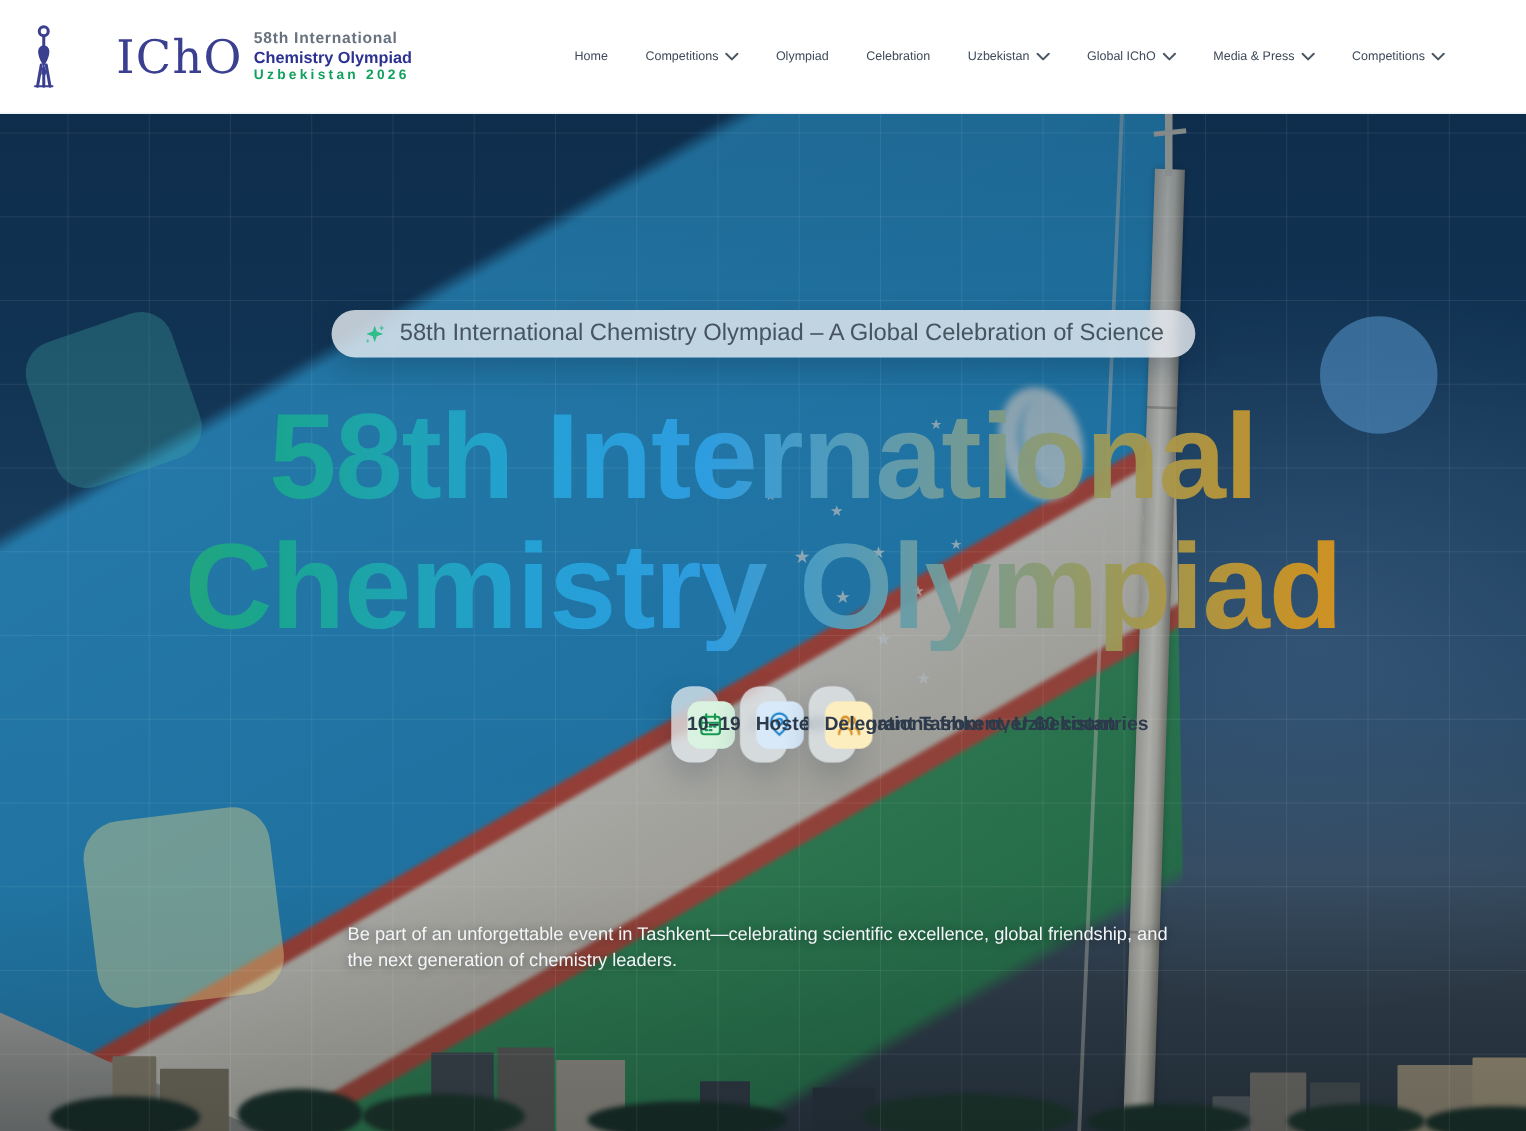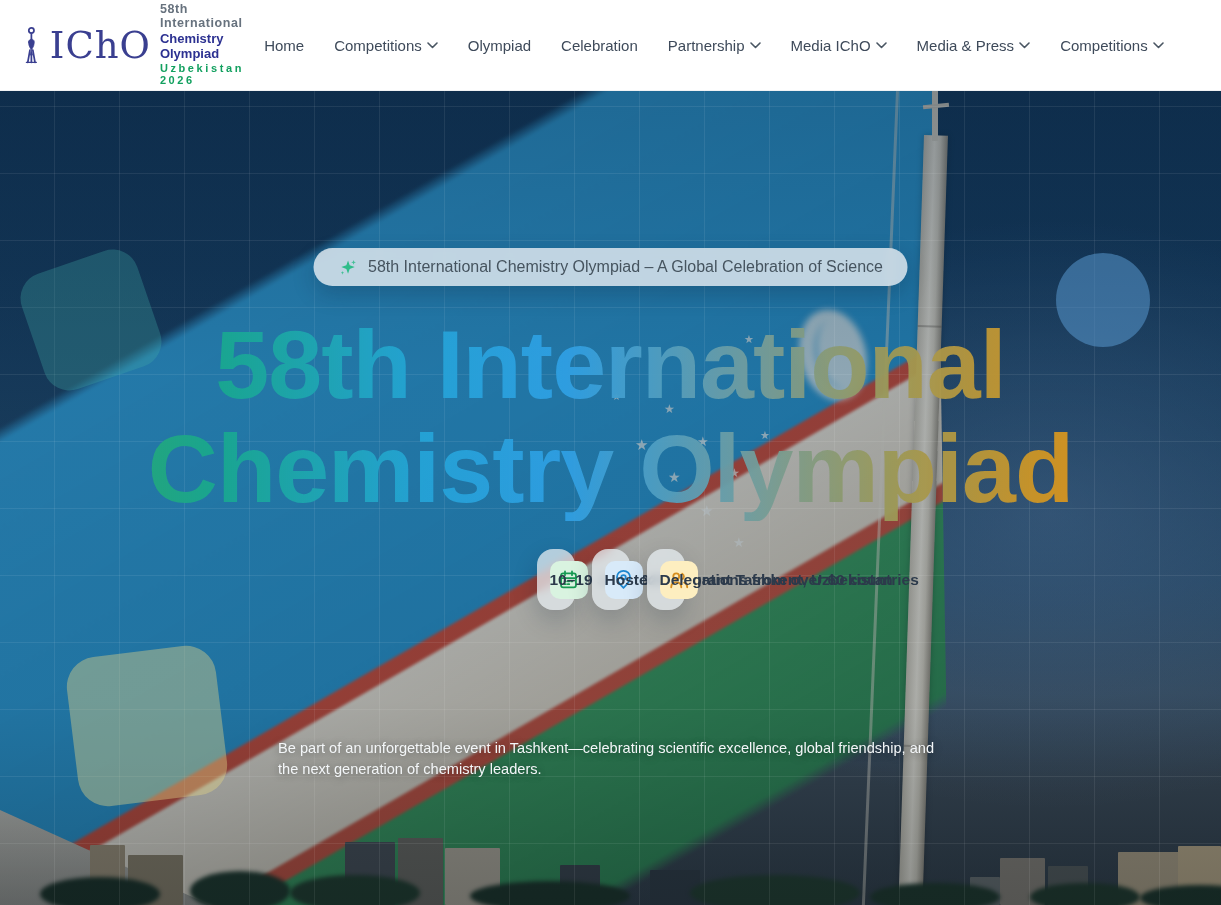--- a/index.html
+++ b/index.html
@@ -8,31 +8,31 @@
   
   .site-header{
     position:relative; z-index:50; height:91px; background:#ffffff;
     display:flex; align-items:center; justify-content:space-between;
     padding:0 22px 0 22px; border-bottom:1px solid #f0f2f4;
   }
   .logo-wrap{ display:flex; align-items:center; gap:9px; cursor:pointer; }
   .logo-icho{ display:flex; align-items:flex-end; }
   .logo-icho .icho-text{
     font-family:"DejaVu Serif", serif; font-size:37px; line-height:1;
-    color:#3a3f90; letter-spacing:1px; font-weight:500;
+    color:#3a3f90; letter-spacing:1px; font-weight:500;margin-left:36px;
   }
   .logo-tag{ display:flex; flex-direction:column; gap:1px; padding-bottom:2px; }
   .logo-tag .l1{ font-size:12.5px; color:#67727e; font-weight:700; letter-spacing:.6px; }
   .logo-tag .l2{ font-size:13px; color:#2c3191; font-weight:700; }
   .logo-tag .l3{ font-size:11px; color:#12a05f; font-weight:700; letter-spacing:2.6px; }
 
   .main-nav{ display:flex; align-items:center; gap:4px; }
   .nav-item{
     display:flex; align-items:center; gap:5px; padding:8px 13px;
-    font-size:15px; color:#3e4a5a; cursor:pointer; white-space:nowrap; border-radius:6px;
+    font-size:10px; color:#3e4a5a; cursor:pointer; white-space:nowrap; border-radius:6px;
   }
   .nav-item svg{ display:block; }
 
   
   .hero{
     position:relative; width:1221px; height:814px; overflow:hidden;
     background:
       radial-gradient(620px 420px at 86% 52%, rgba(96,134,176,.50), rgba(96,134,176,0) 70%),
       linear-gradient(180deg,#11375a 0%, #143c60 22%, #1c4568 42%, #2c5273 60%, #42586c 74%, #3d4954 85%, #313b44 100%);
   }
@@ -92,21 +92,21 @@
   .deco-circle-blue{ left:1056px; top:162px; width:94px; height:94px; border-radius:50%;
     background:rgba(88,152,205,.55); }
 
   
   .badge{
     left:50%; top:157px; transform:translateX(-50%);
     display:flex; align-items:center; gap:11px; height:38px; padding:0 25px;
     background:rgba(233,238,243,.80); border-radius:20px;
     -webkit-backdrop-filter:blur(4px); backdrop-filter:blur(4px);
     box-shadow:0 8px 22px rgba(8,28,48,.22);
-    font-size:16px; color:#46545f; white-space:nowrap;
+    font-size:19px; color:#46545f; white-space:nowrap;
   }
   .badge svg{ position:static; }
   .badge span{ position:static; }
 
   .hero-title{
     left:50%; top:222px; transform:translateX(-50%);
     width:1120px; text-align:center;
     font-size:97px; line-height:104px; font-weight:800; letter-spacing:-1px;
     background:linear-gradient(90deg,#2ea667 0%, #1aa78f 15%, #25a3d6 33%, #2f9fe2 46%, #6f9da0 62%, #9c9858 75%, #cd9526 88%, #f09114 100%);
     -webkit-background-clip:text; background-clip:text;
@@ -178,27 +178,27 @@
           <polyline points="1,1 5.5,5.5 10,1" fill="none" stroke="#4a5663" stroke-width="1.6" stroke-linecap="round" stroke-linejoin="round"></polyline>
         </svg>
       </div>
       <div class="nav-item">
         <span>Olympiad</span>
       </div>
       <div class="nav-item">
         <span>Celebration</span>
       </div>
       <div class="nav-item">
-        <span>Partnership</span>
-        <svg width="11" height="7" viewBox="0 0 11 7">
-          <polyline points="1,1 5.5,5.5 10,1" fill="none" stroke="#4a5663" stroke-width="1.6" stroke-linecap="round" stroke-linejoin="round"></polyline>
-        </svg>
-      </div>
-      <div class="nav-item">
-        <span>Media IChO</span>
+        <span>Uzbekistan</span>
+        <svg width="11" height="7" viewBox="0 0 11 7">
+          <polyline points="1,1 5.5,5.5 10,1" fill="none" stroke="#4a5663" stroke-width="1.6" stroke-linecap="round" stroke-linejoin="round"></polyline>
+        </svg>
+      </div>
+      <div class="nav-item">
+        <span>Global IChO</span>
         <svg width="11" height="7" viewBox="0 0 11 7">
           <polyline points="1,1 5.5,5.5 10,1" fill="none" stroke="#4a5663" stroke-width="1.6" stroke-linecap="round" stroke-linejoin="round"></polyline>
         </svg>
       </div>
       <div class="nav-item">
         <span>Media &amp; Press</span>
         <svg width="11" height="7" viewBox="0 0 11 7">
           <polyline points="1,1 5.5,5.5 10,1" fill="none" stroke="#4a5663" stroke-width="1.6" stroke-linecap="round" stroke-linejoin="round"></polyline>
         </svg>
       </div>

